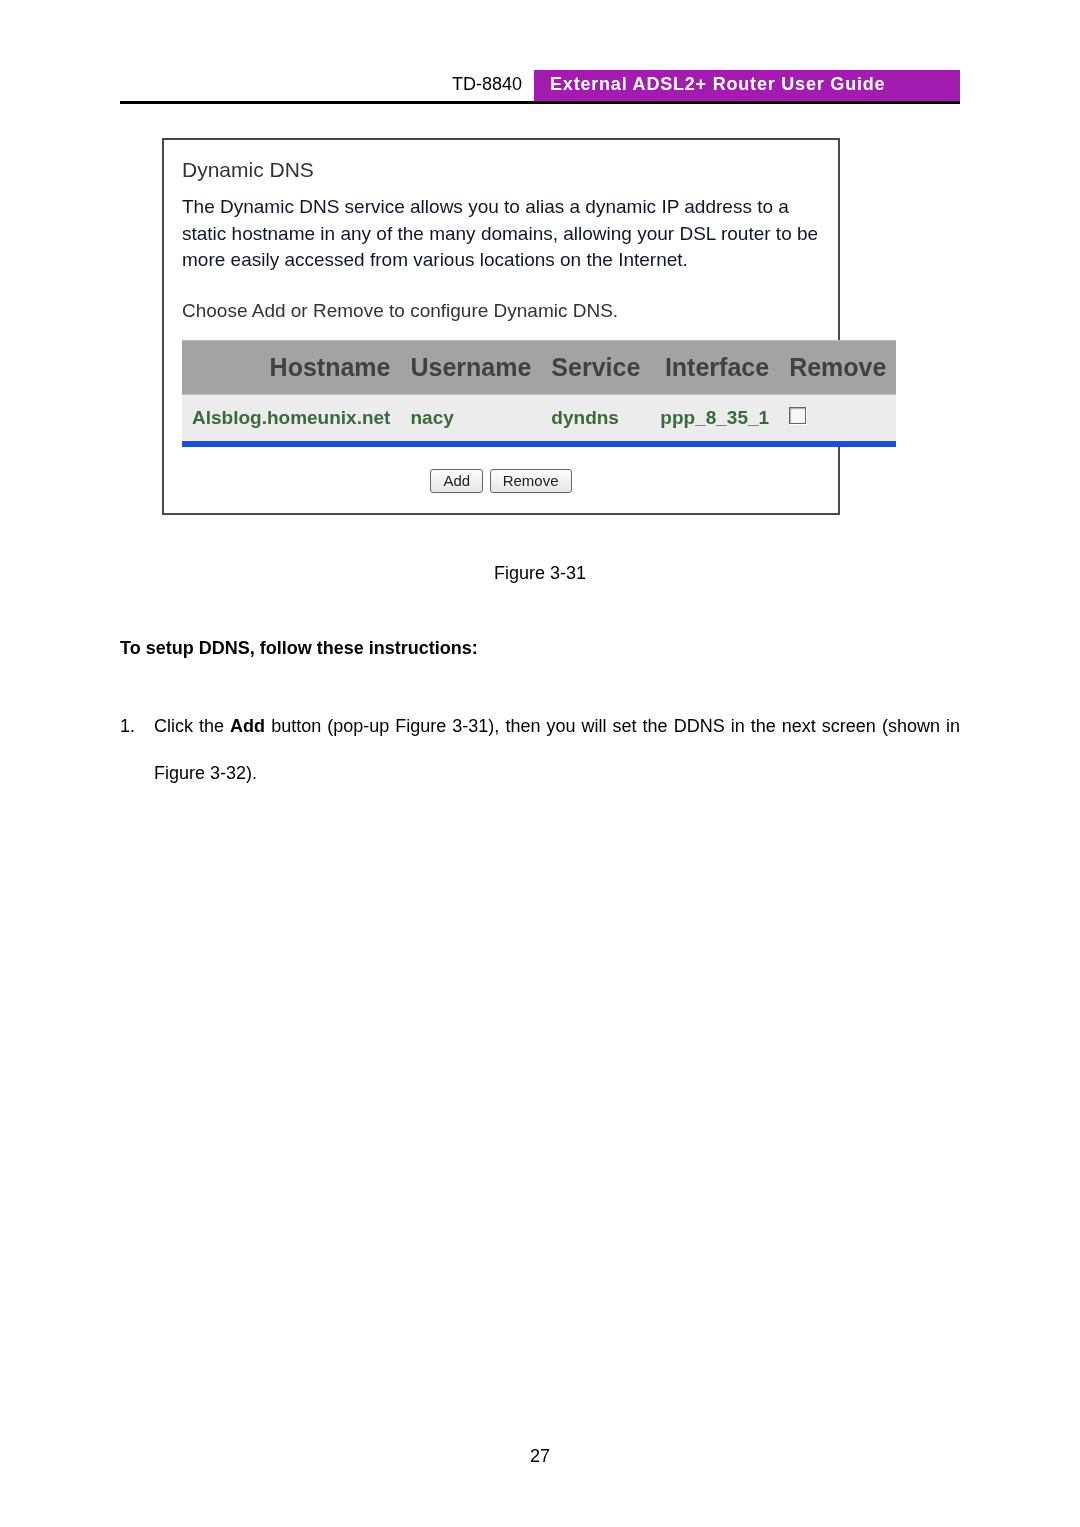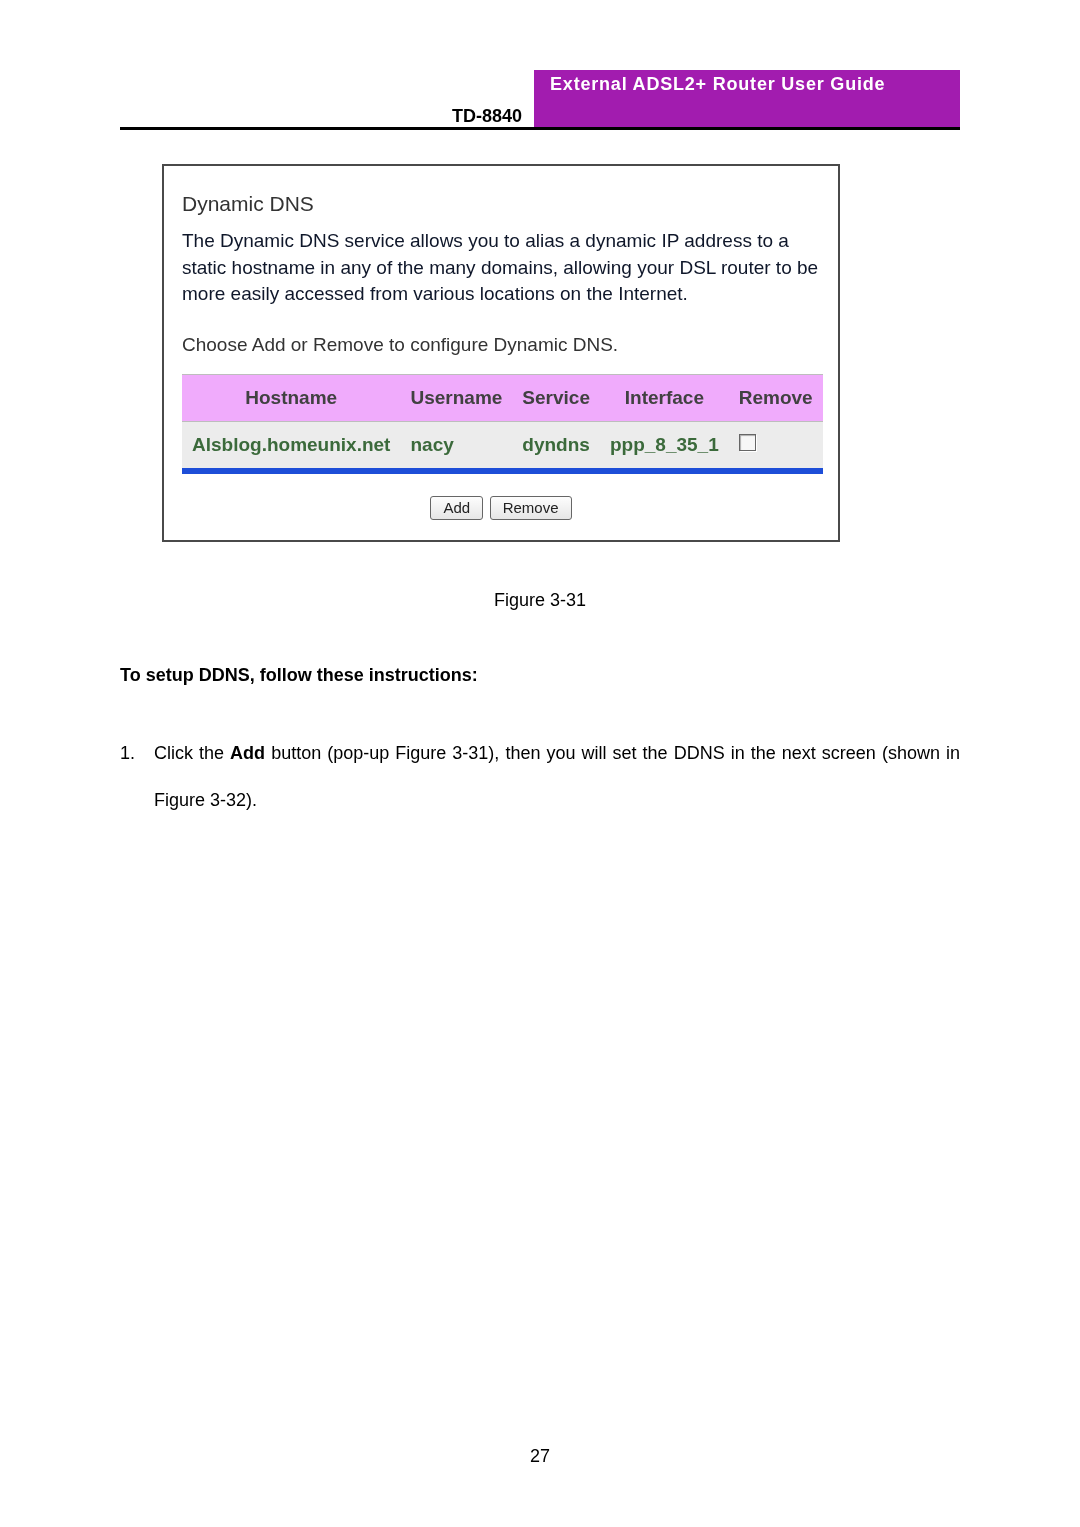--- a/index.html
+++ b/index.html
@@ -15,42 +15,41 @@
       padding: 70px 120px 0 120px;
     }
     .header-line {
       display: flex;
       align-items: stretch;
       border-bottom: 3px solid #000;
       margin-bottom: 34px;
       padding-left: 320px;
     }
     .model-label {
-      font-weight: bold;
+      font-weight: normal;
       font-size: 18px;
       padding: 4px 12px 0 12px;
-      margin-top: 32px;
     }
     .guide-label {
       background: #a21caf;
       color: #fff;
       font-weight: bold;
       font-size: 18px;
       padding: 4px 16px 6px 16px;
       letter-spacing: 0.8px;
       flex: 1;
     }
     .body-para {
       font-size: 18px;
       line-height: 2.6;
     }
     .panel {
       border: 2px solid #4a4a4a;
       margin: 28px 120px 7px 42px;
-      padding: 26px 18px 20px 18px;
+      padding: 18px 18px 20px 18px;
     }
     .panel-title {
       font-size: 21px;
       color: #333;
       margin-bottom: 12px;
     }
     .panel-desc {
       font-size: 19px;
       color: #0f172a;
       line-height: 1.4;
@@ -59,25 +58,25 @@
     .panel-instr {
       font-size: 19px;
       color: #333;
       margin-bottom: 18px;
     }
     .ddns-table {
       width: 100%;
       border-collapse: collapse;
     }
     .ddns-table th {
-      background: #f0abfc;
+      background: #a3a3a3;
       color: #414141;
       font-weight: bold;
-      font-size: 19px;
-      text-align: center;
+      font-size: 25px;
+      text-align: right;
       padding: 12px 10px;
       border-top: 1px solid #bdbdbd;
       border-bottom: 1px solid #bdbdbd;
     }
     .ddns-table td {
       background: #ececec;
       color: #3b6a3b;
       font-weight: bold;
       font-size: 19px;
       padding: 12px 10px;

